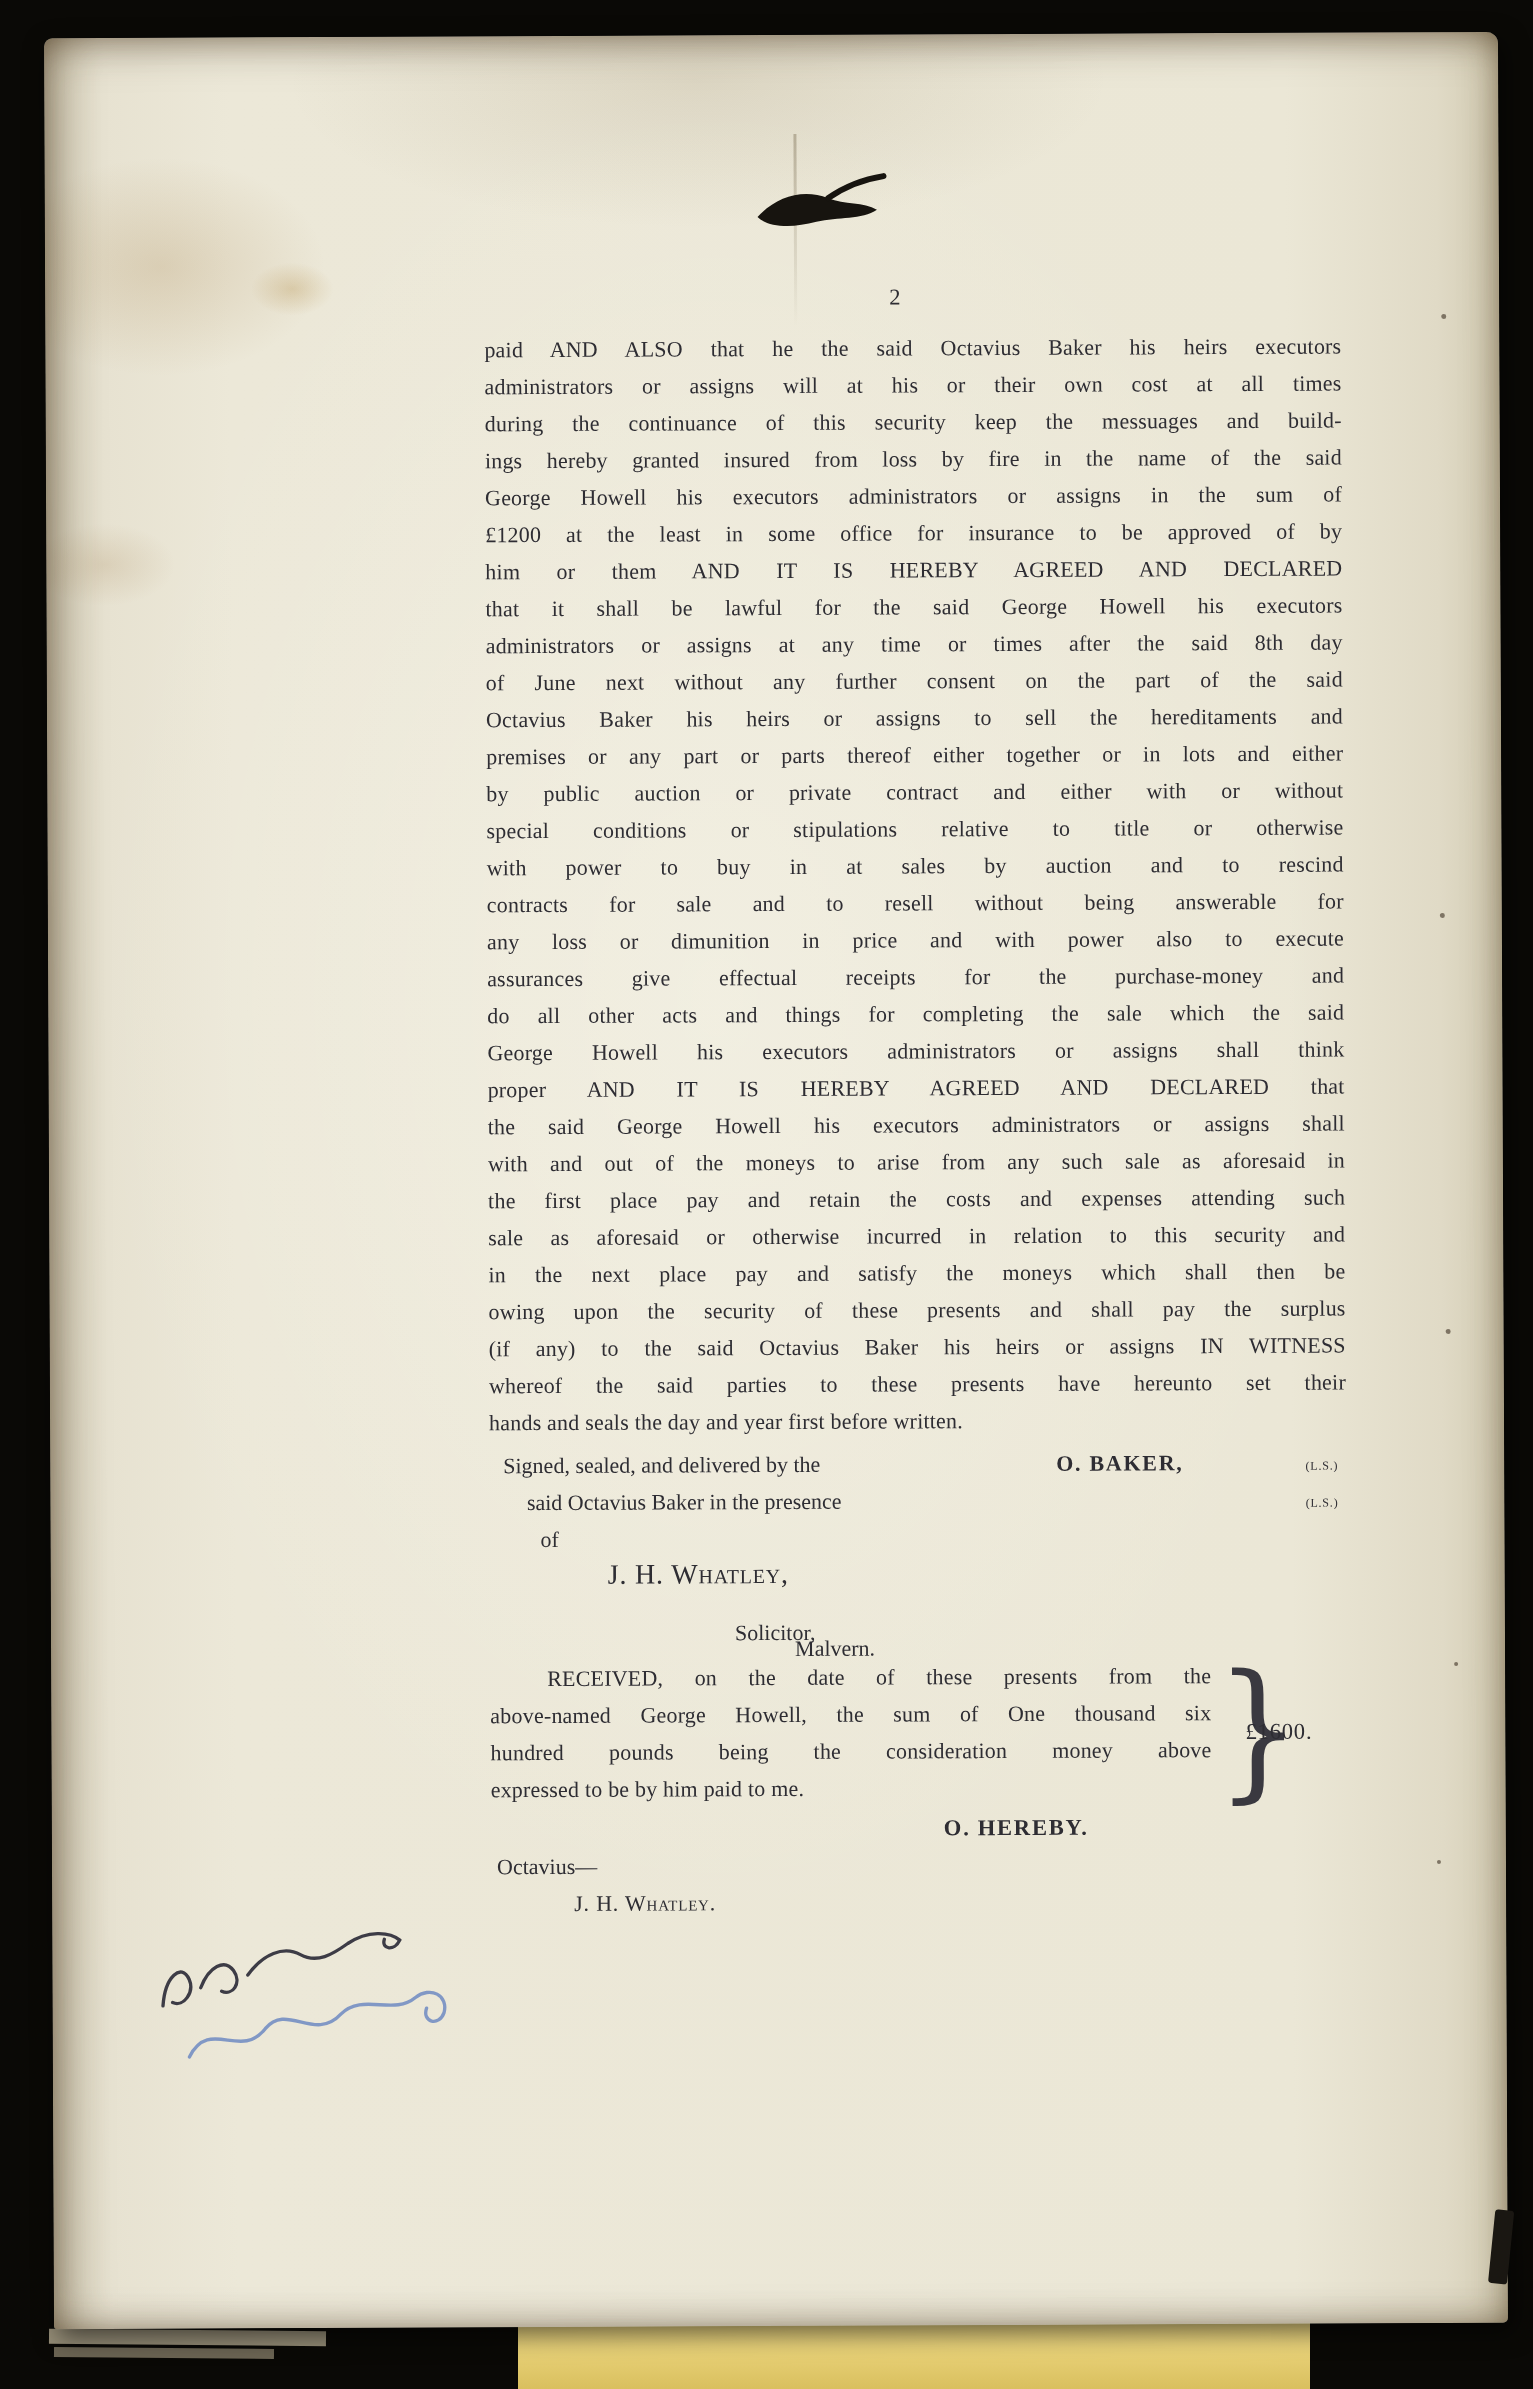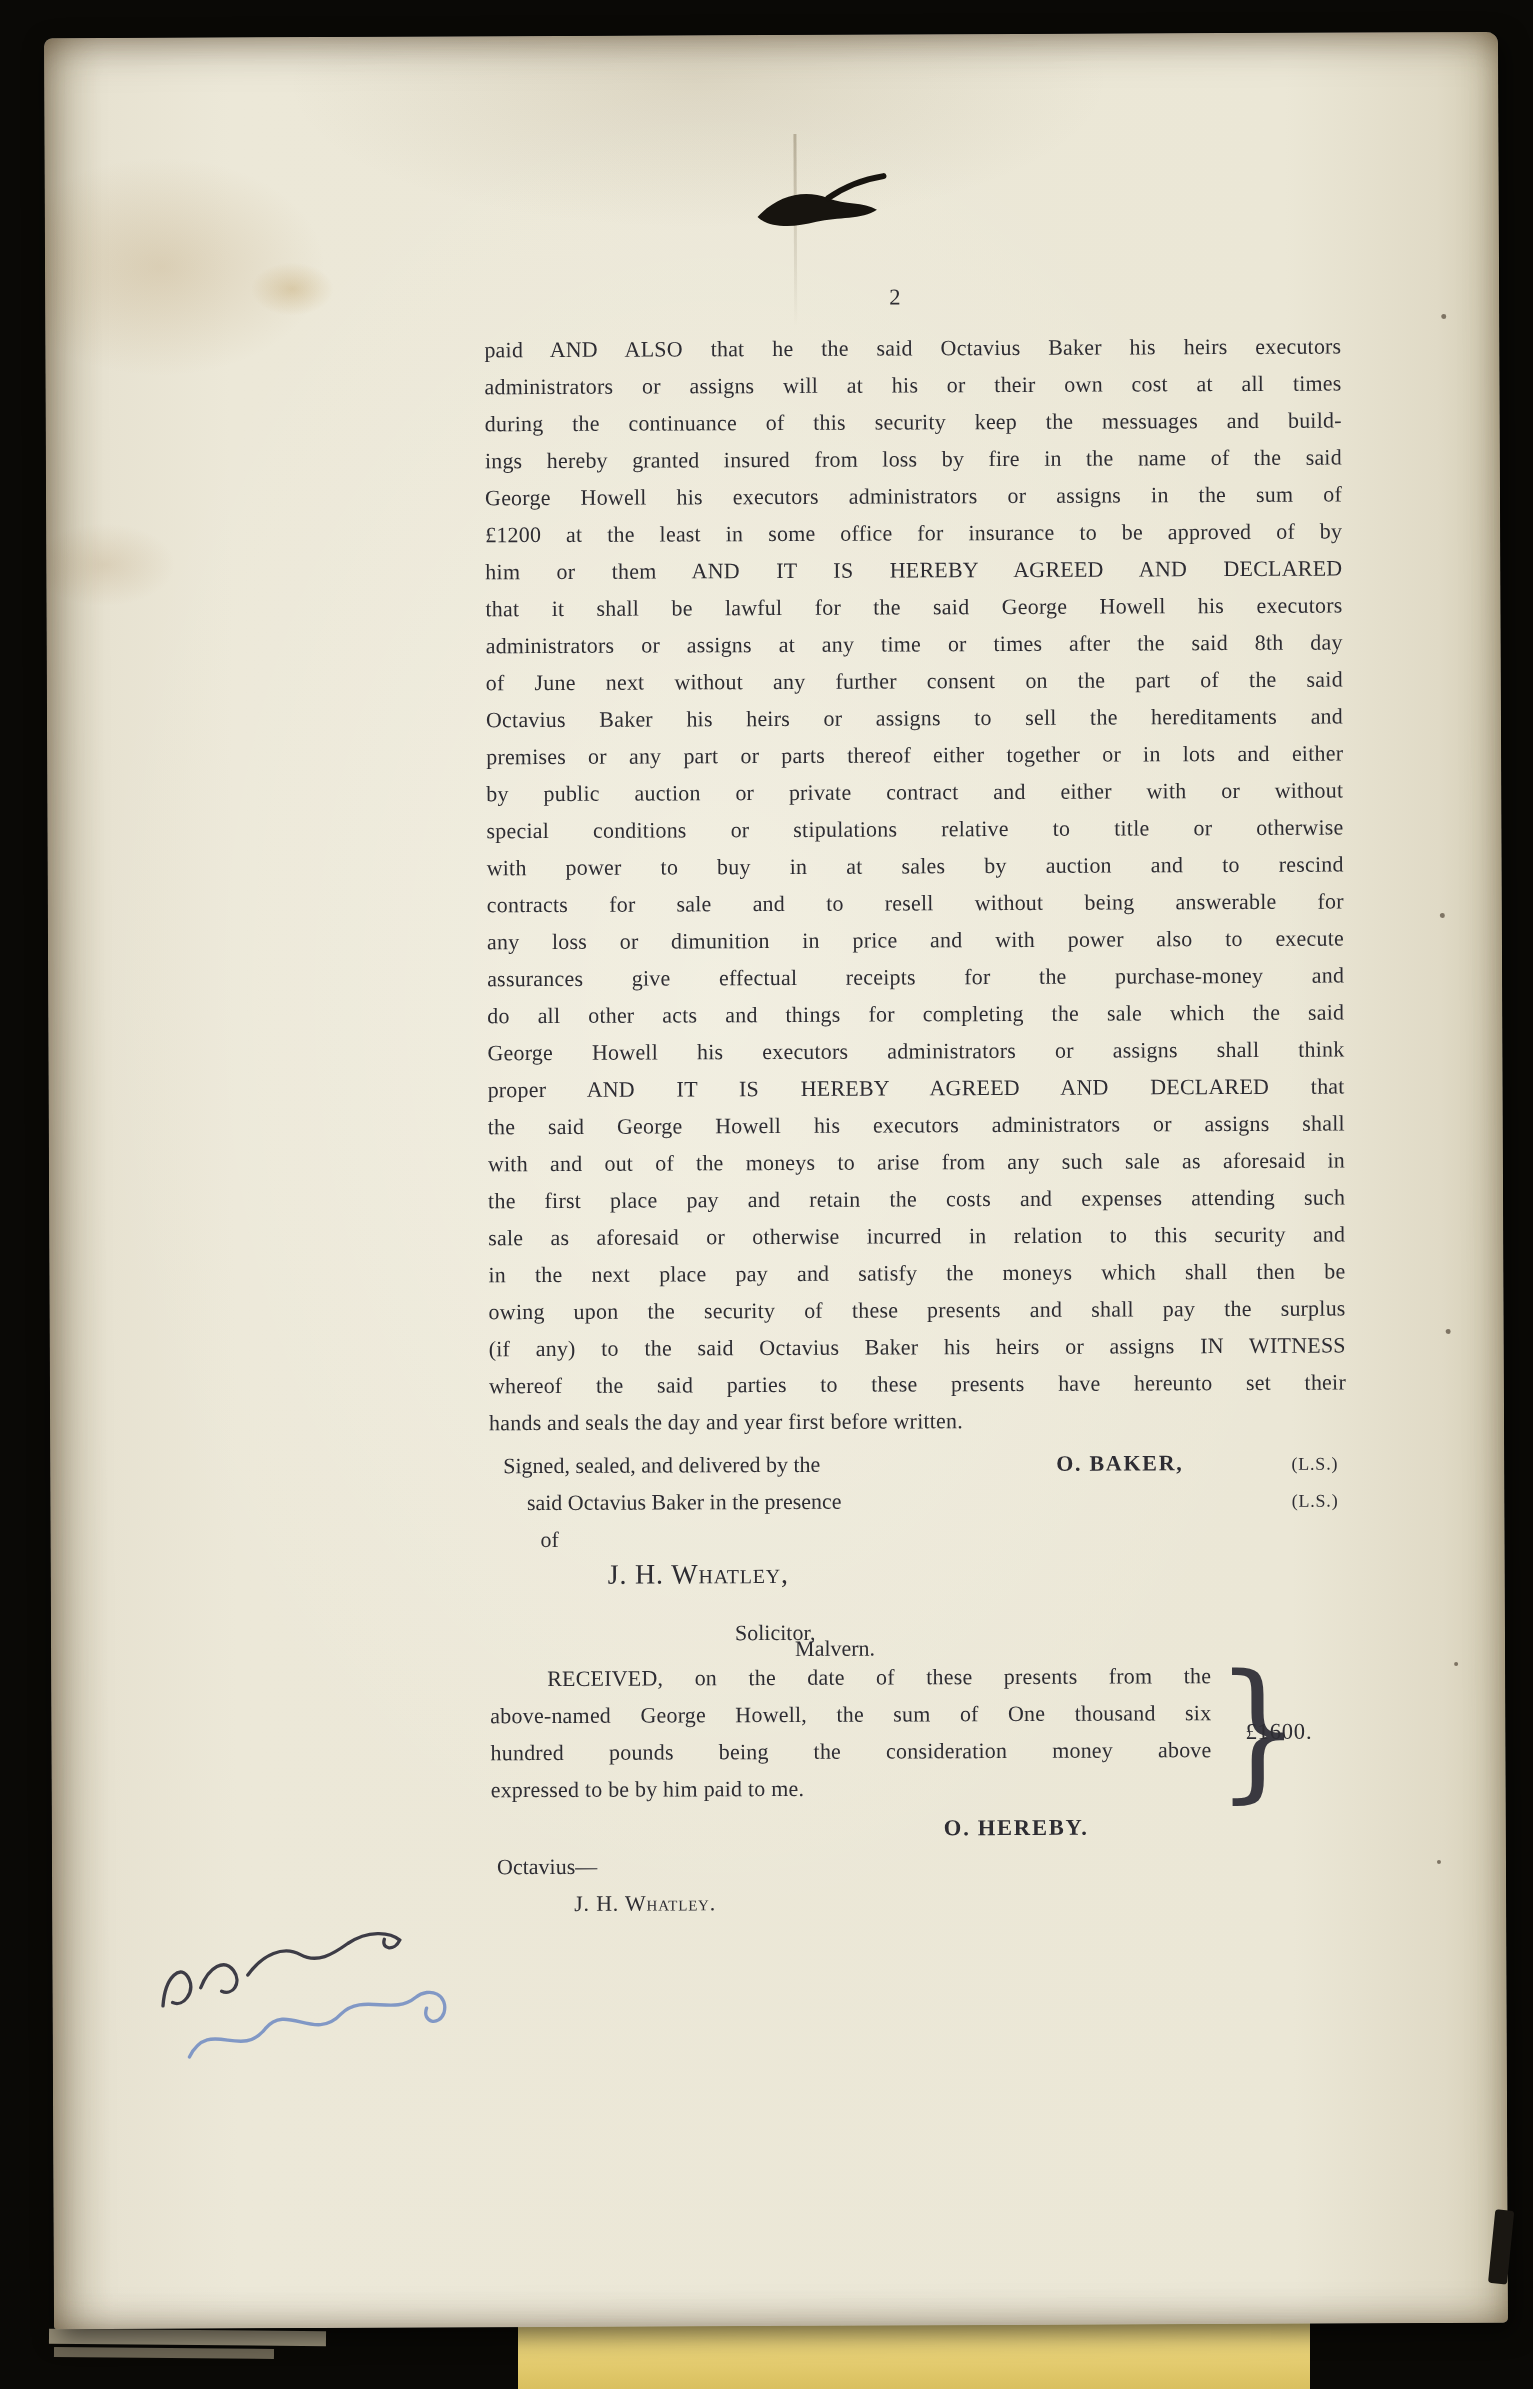--- a/index.html
+++ b/index.html
@@ -60,21 +60,21 @@
   .body-line{text-align:justify;text-align-last:justify;}
   .body-line:last-child{text-align-last:left;}
 
   .attest-left{position:absolute;left:453px;top:1411px;font-size:22px;line-height:37px;}
   .attest-left .l2{margin-left:23.5px;}
   .attest-left .l3{margin-left:37px;}
   .attest-right{position:absolute;left:1006px;top:1411px;width:282px;font-size:22px;line-height:37px;}
   .attest-right .row{display:flex;justify-content:space-between;align-items:baseline;}
   .attest-right .row2{justify-content:flex-end;}
   .signame{letter-spacing:1.7px;font-weight:bold;}
-  .seal{font-size:18px;letter-spacing:0.8px;}
+  .seal{font-size:12px;letter-spacing:0.8px;}
   .smallcaps{font-variant:small-caps;letter-spacing:0.8px;}
 
   .watt-name{position:absolute;left:557px;top:1520px;font-size:28px;line-height:37px;}
   .watt-title{position:absolute;left:684px;top:1557px;font-size:22px;line-height:37px;margin-top:22px;}
   .watt-place{position:absolute;left:744px;top:1595px;font-size:22px;line-height:37px;}
 
   .receipt{
     position:absolute;left:439px;top:1624px;width:721px;
     font-size:22px;line-height:37px;letter-spacing:0.2px;
   }

